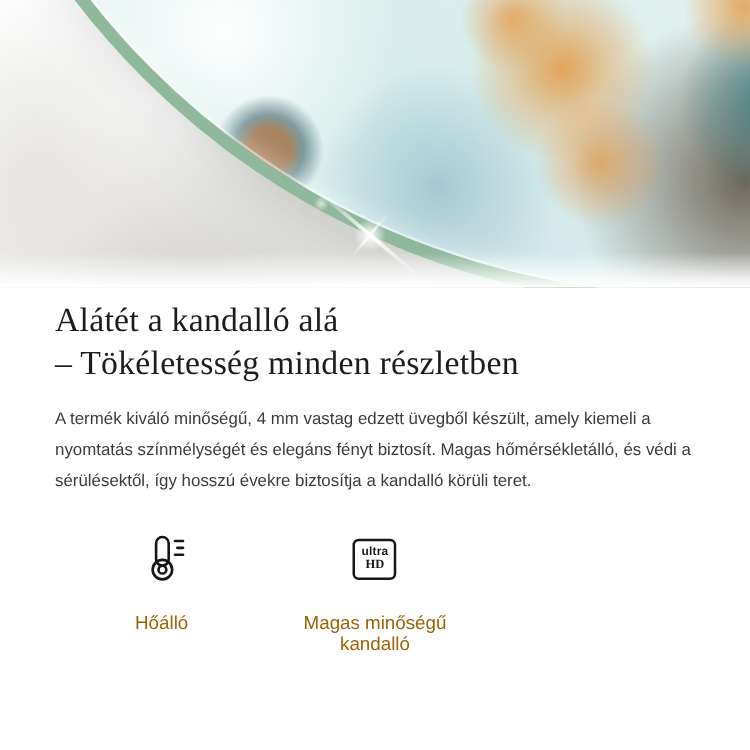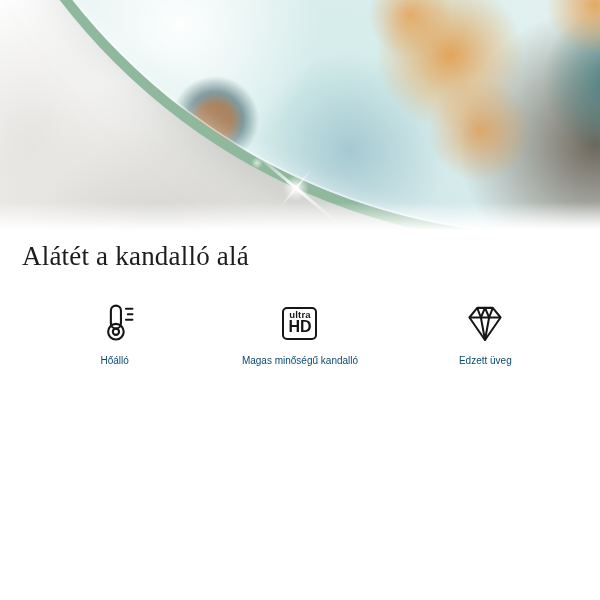--- a/index.html
+++ b/index.html
@@ -59,49 +59,49 @@
   .sparkle-small {
     position:absolute; left:244px; top:150px; width:26px; height:26px; opacity:.65;
     background:radial-gradient(circle 6px at 50% 50%, #fff, rgba(255,255,255,0));
   }
   .hero-fade {
     position:absolute; left:0; right:0; bottom:0; height:28px;
     background:linear-gradient(rgba(255,255,255,0), #ffffff);
   }
 
   
-  .copy { padding:0 22px; }
+  .copy { padding:0 44px; }
   .page-title {
     margin:9px 0 0 0;
     font-family:"Liberation Serif", "DejaVu Serif", serif;
     font-weight:400; font-size:27px; line-height:1.26;
     color:var(--ink); letter-spacing:.2px;
   }
   .description {
     margin:15px 0 0 0; max-width:524px;
     font-size:13.5px; line-height:1.86; color:var(--body-text);
   }
 
   
   .features {
     margin-top:27px;
     display:grid; grid-template-columns:repeat(3, 1fr); row-gap:25px;
   }
-  .feature { display:flex; flex-direction:column; align-items:center; text-align:center; }
+  .feature { display:flex; flex-direction:column; align-items:center; text-align:center;gap:11px; }
   .icon-box { height:46px; display:flex; align-items:center; justify-content:center; color:var(--icon); }
-  .feature-label { margin-top:9px; font-size:10px; color:#0c4a6e; }
+  .feature-label { margin-top:9px; font-size:15px; color:#a16207; }
 
   .uhd-box {
     width:35px; height:33px; box-sizing:border-box;
     border:2.5px solid var(--icon); border-radius:5px;
     display:flex; flex-direction:column; align-items:center; justify-content:center;
     color:var(--icon);
   }
   .uhd-top    { font-size:9.5px; font-weight:700; line-height:1; letter-spacing:.2px; }
-  .uhd-bottom { font-size:16px; font-weight:800; line-height:1.05; }
+  .uhd-bottom { font-size:10px; font-weight:800; line-height:1.05;font-family:Liberation Serif, serif; }
 
   .bevel {
     width:42px; height:42px;
     clip-path:polygon(0% 100%, 100% 0%, 100% 100%);
     background:repeating-linear-gradient(135deg, var(--icon) 0 5px, transparent 5px 11px);
   }
   svg { display:block; }
 </style>
 </head>
 <body>
@@ -110,21 +110,23 @@
   <div class="floor-shadow"></div>
   <div class="glass-disc"></div>
   <div class="sparkle"></div>
   <div class="sparkle-small"></div>
   <div class="hero-fade"></div>
 </div>
 
 <div class="copy">
   <h1 class="page-title">
     <span>Alátét a kandalló alá</span><br>
+    <span>– Tökéletesség minden részletben</span>
   </h1>
+  <p class="description">A termék kiváló minőségű, 4 mm vastag edzett üvegből készült, amely kiemeli a nyomtatás színmélységét és elegáns fényt biztosít. Magas hőmérsékletálló, és védi a sérülésektől, így hosszú évekre biztosítja a kandalló körüli teret.</p>
 
   <div class="features">
 
     <div class="feature">
       <div class="icon-box">
         <svg width="44" height="44" viewBox="0 0 48 48" fill="none" stroke="currentColor" stroke-width="2.3" stroke-linecap="round">
           <rect x="19.5" y="5" width="11" height="25" rx="5.5"></rect>
           <circle cx="25" cy="33.5" r="8.5"></circle>
           <circle cx="25" cy="33.5" r="3.4"></circle>
           <path d="M36 8.5 H43 M38 14.5 H43 M36 20.5 H43"></path>
@@ -137,28 +139,17 @@
       <div class="icon-box">
         <div class="uhd-box">
           <span class="uhd-top">ultra</span>
           <span class="uhd-bottom">HD</span>
         </div>
       </div>
       <div class="feature-label">Magas minőségű kandalló</div>
     </div>
 
 
-    <div class="feature">
-      <div class="icon-box">
-        <svg width="44" height="44" viewBox="0 0 48 48" fill="none" stroke="currentColor" stroke-width="2.2" stroke-linejoin="round">
-          <path d="M7 18 L15.5 7.5 H32.5 L41 18 L24 42.5 Z"></path>
-          <path d="M7 18 H41"></path>
-          <path d="M15.5 7.5 L19.5 18 L24 7.5 L28.5 18 L32.5 7.5"></path>
-          <path d="M19.5 18 L24 42.5 L28.5 18"></path>
-        </svg>
-      </div>
-      <div class="feature-label">Edzett üveg</div>
-    </div>
 
 
 
   </div>
 </div>
 
 </body></html>

